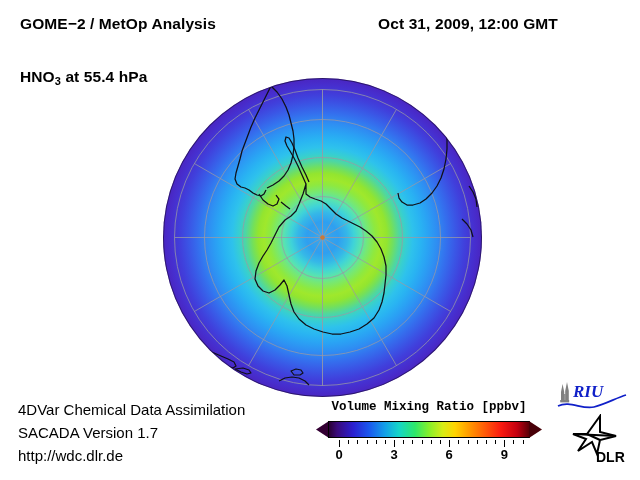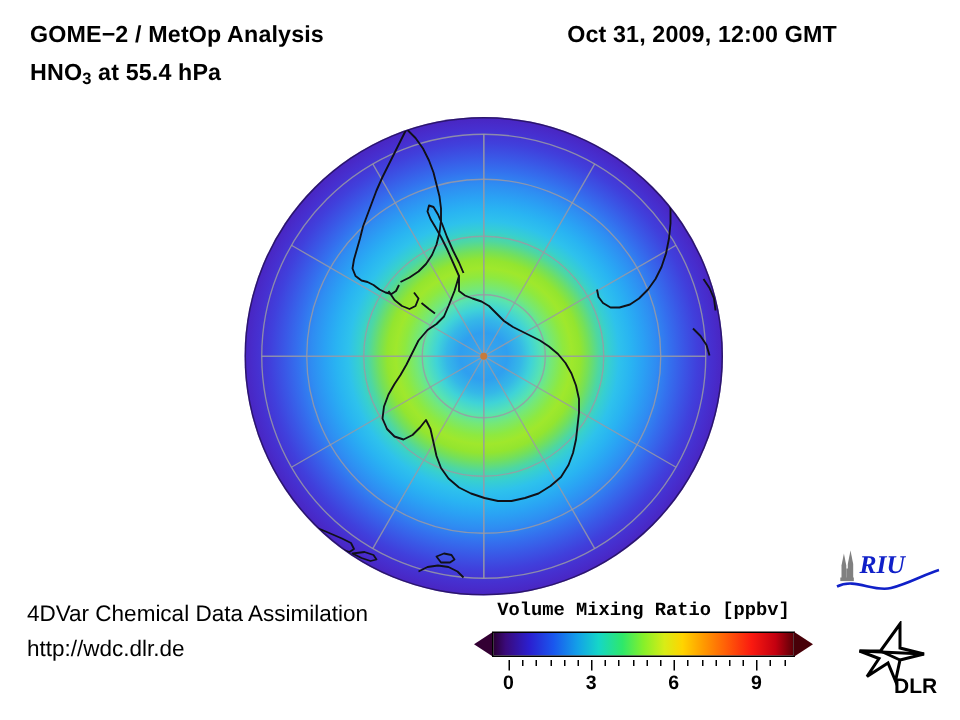--- a/index.html
+++ b/index.html
@@ -9,21 +9,21 @@
     color:#000000;
     -webkit-font-smoothing:antialiased;
   }
   .page{position:absolute;inset:0;width:636px;height:480px;background:#fff;}
 
   
   .hdr-left{position:absolute;left:20px;top:11px;width:330px;}
   .hdr-right{position:absolute;right:18px;top:11px;width:300px;text-align:right;}
   .hdr-line{font-size:15.5px;font-weight:bold;line-height:25px;white-space:nowrap;letter-spacing:0.1px;}
   .hdr-right .hdr-line{text-align:center;}
-  .hdr-left .l2{padding-left:0px;}
+  .hdr-left .l2{padding-left:0px;margin-top:28px;}
   sub{font-size:11px;vertical-align:baseline;position:relative;top:3px;}
 
   
   .globe-wrap{position:absolute;left:163px;top:78px;width:319px;height:319px;}
   .globe{
     position:absolute;inset:0;border-radius:50%;
     overflow:hidden;
     background:
       
       radial-gradient(circle at 50% 50%,
@@ -109,21 +109,21 @@
   .cap.left{left:0;clip-path:polygon(100% 0,100% 100%,0 50%);background:#330033;}
   .cap.right{right:0;clip-path:polygon(0 0,0 100%,100% 50%);background:#480008;}
   .cb-ticks{position:relative;height:7px;margin-left:12px;width:202px;}
   .tick{position:absolute;top:0;width:1px;background:#000;}
   .tick.maj{height:7px;}
   .tick.min{height:4px;}
   .cb-labels{position:relative;height:18px;margin-left:12px;width:202px;}
   .cb-lab{position:absolute;top:0;transform:translateX(-50%);font-size:13px;font-weight:bold;}
 
   
-  .riu{position:absolute;left:556px;top:365px;width:72px;height:32px;}
+  .riu{position:absolute;left:556px;top:380px;width:72px;height:32px;}
   .dlr{position:absolute;left:570px;top:414px;width:64px;height:52px;}
   .riu svg,.dlr svg{display:block;}
 </style>
 </head>
 <body>
 
 <div class="page">
 
   <div class="hdr-left">
     <div class="hdr-line">GOME−2 / MetOp Analysis</div>
@@ -221,20 +221,21 @@
 
           <circle cx="159.5" cy="159.5" r="2.3" fill="#c87a3a" stroke="none"></circle>
         </g>
       </svg>
     </div>
     <div class="globe-rim"></div>
   </div>
 
   <div class="foot-left">
     <div class="foot-line">4DVar Chemical Data Assimilation</div>
+    <div class="foot-line">SACADA Version 1.7</div>
     <div class="foot-line">http://wdc.dlr.de</div>
   </div>
 
   <div class="cb">
     <div class="cb-title">Volume Mixing Ratio [ppbv]</div>
     <div class="cb-bar-row">
       <div class="cap left"></div>
       <div class="cb-bar"></div>
       <div class="cap right"></div>
     </div>

